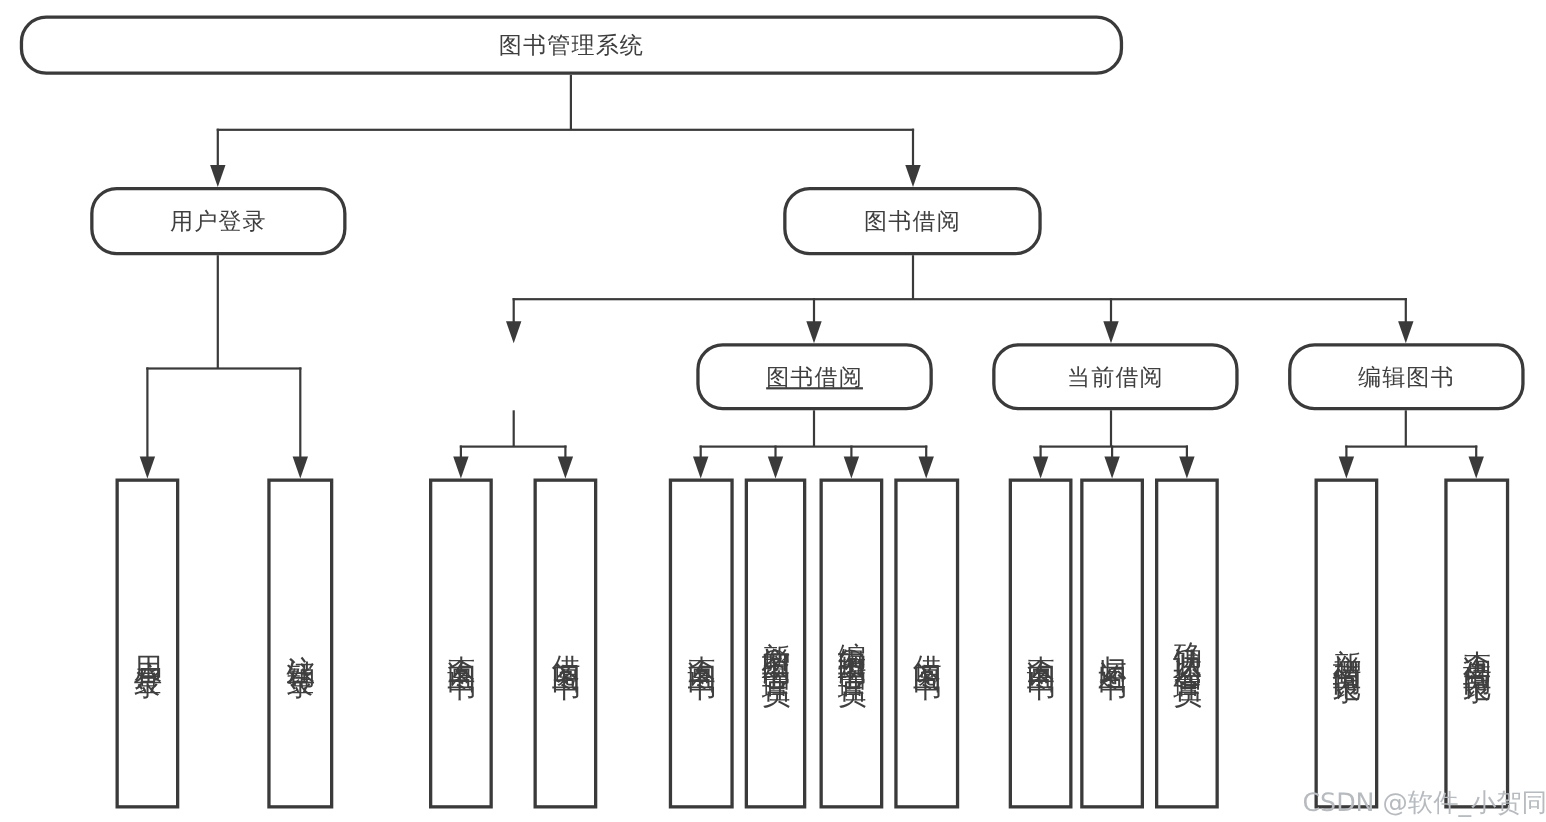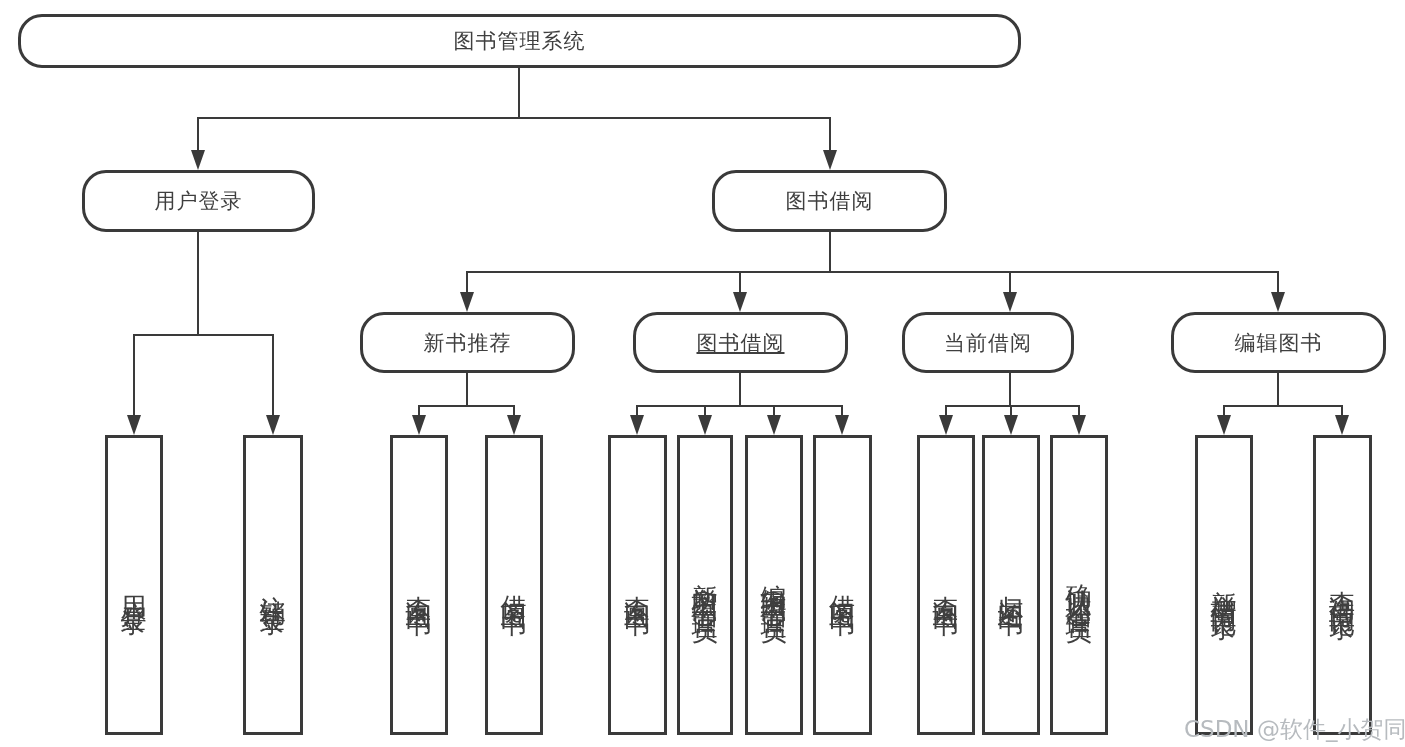--- a/index.html
+++ b/index.html
@@ -58,23 +58,22 @@
 </head>
 <body>
 
 <div id="stage">
 
   <div class="node hnode" style="left:18px; top:14px; width:1003px; height:54px;">图书管理系统</div>
 
   <div class="node hnode" style="left:82px; top:170px; width:233px; height:62px;">用户登录</div>
   <div class="node hnode" style="left:712px; top:170px; width:235px; height:62px;">图书借阅</div>
 
-  <div class="node hnode" style="left:360px; top:312px; width:215px; height:61px;">新书推荐</div>
   <div class="node hnode" style="left:633px; top:312px; width:215px; height:61px;text-decoration:underline;">图书借阅</div>
-  <div class="node hnode" style="left:902px; top:312px; width:172px; height:61px;text-align:right;">当前借阅</div>
+  <div class="node hnode" style="left:902px; top:312px; width:224px; height:61px;text-align:right;">当前借阅</div>
   <div class="node hnode" style="left:1171px; top:312px; width:215px; height:61px;">编辑图书</div>
 
   <div class="node leaf" style="left:105px; width:58px;">
     <span class="vtext">用户登录</span>
   </div>
   <div class="node leaf" style="left:243px; width:60px;">
     <span class="vtext">注销登录</span>
   </div>
 
   <div class="node leaf" style="left:390px; width:58px;">

